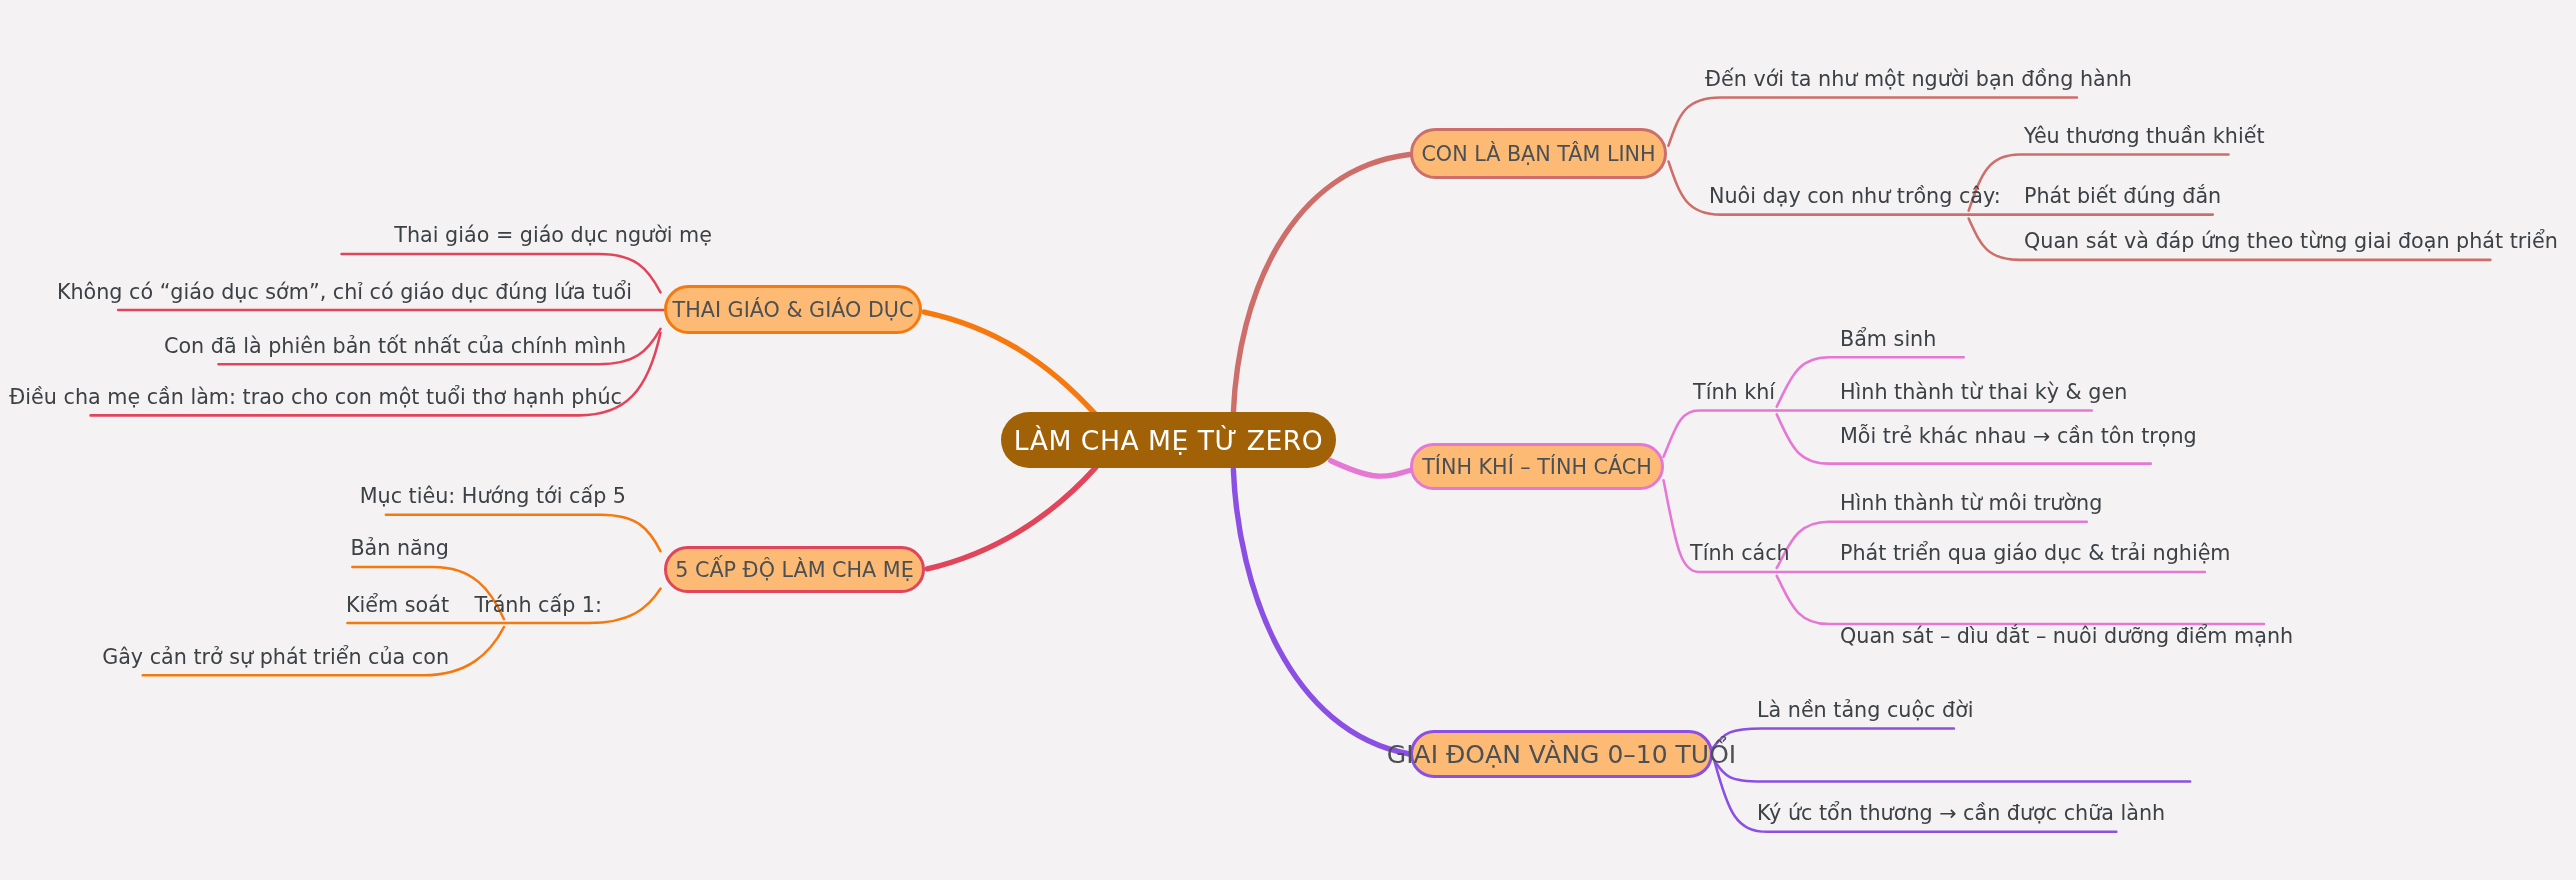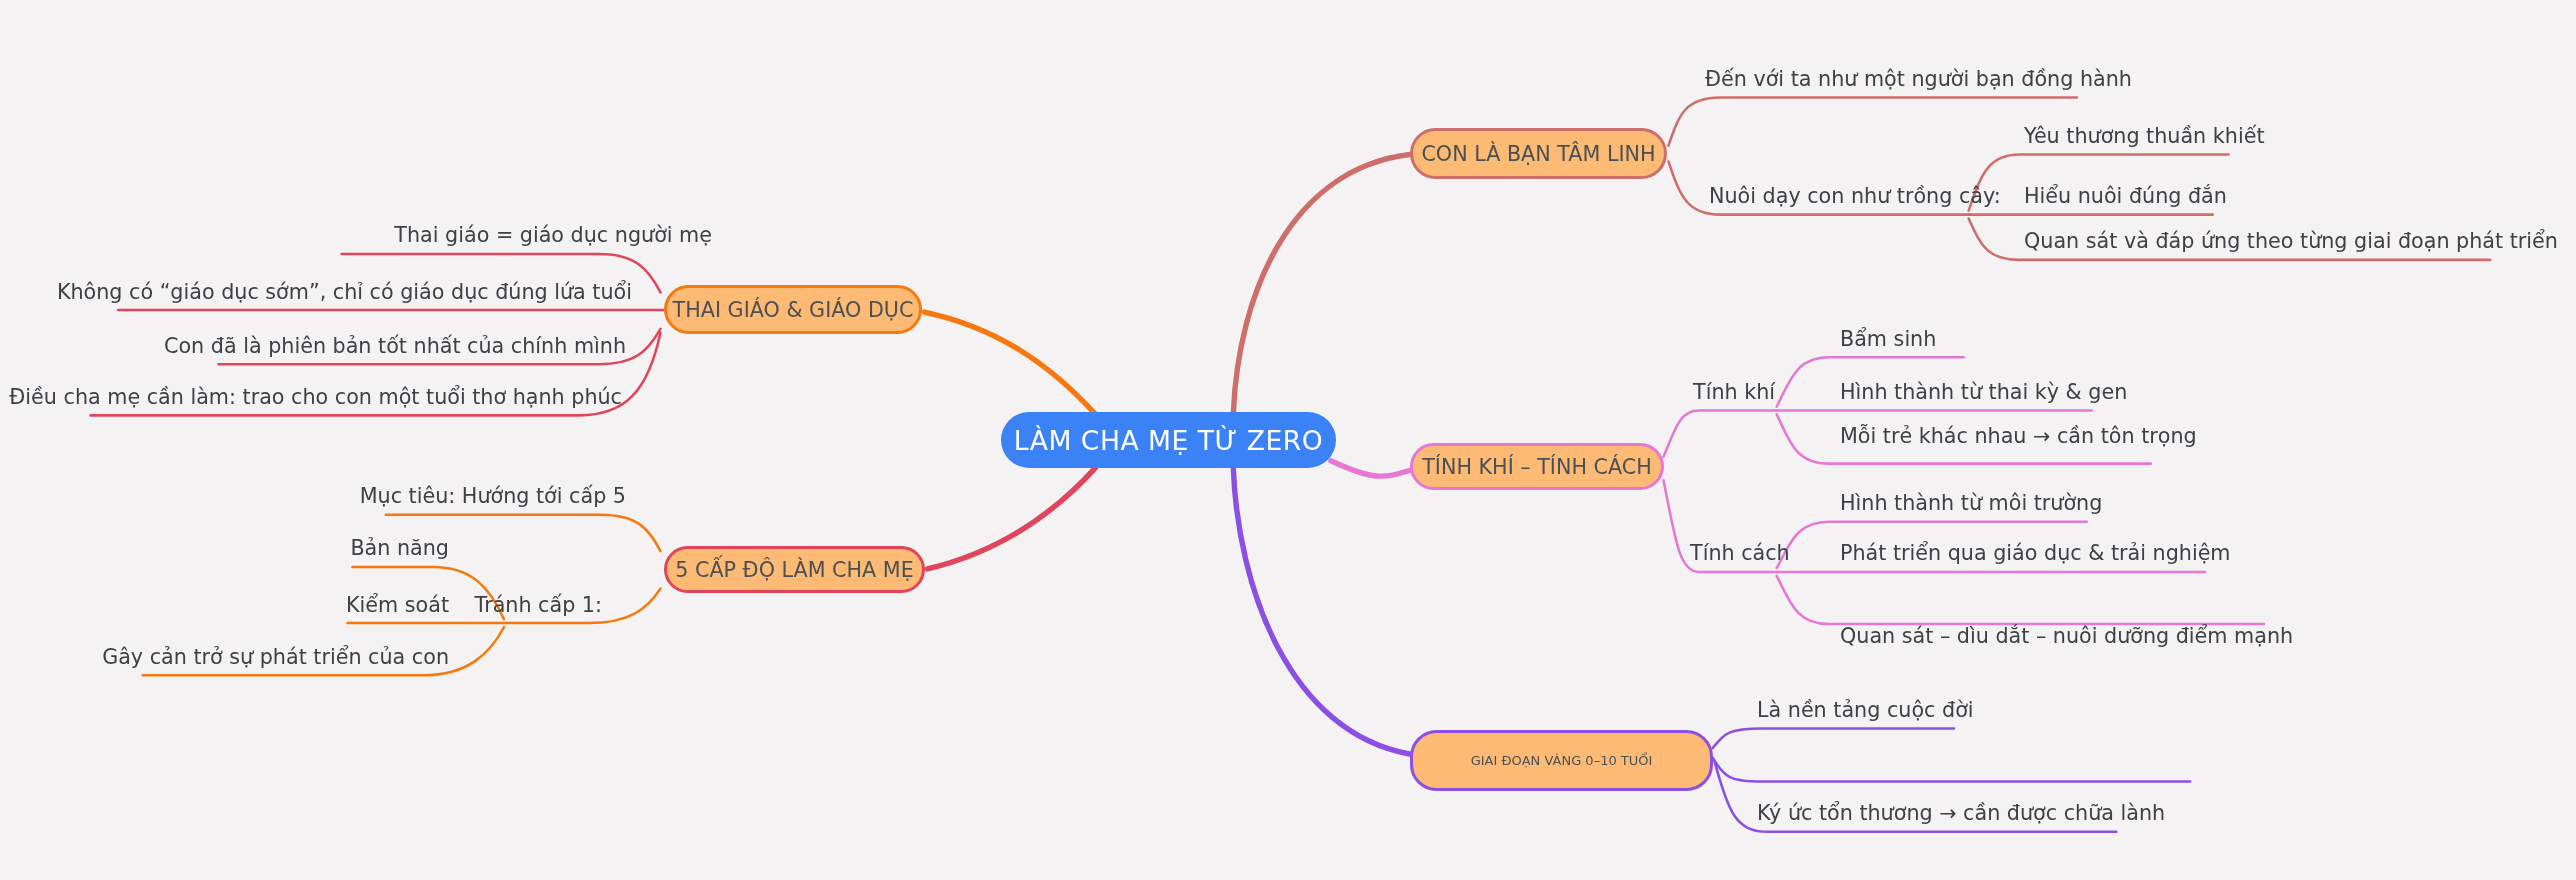--- a/index.html
+++ b/index.html
@@ -14,21 +14,21 @@
   .s-salmon{stroke:#CE6E6A;}
   .s-orchid{stroke:#E678D5;}
   .s-purple{stroke:#8B4FE3;}
   .lbl{position:absolute;font-size:20.7px;line-height:27.6px;white-space:nowrap;color:#3C4145;}
   .pill{position:absolute;display:flex;align-items:center;justify-content:center;background:#fdba74;border-radius:26.6px;font-size:20.7px;color:#4B5054;white-space:nowrap;box-sizing:border-box;}
   .b-orange{border:3.3px solid #F5790E;}
   .b-red{border:3.3px solid #E0455C;}
   .b-salmon{border:3.3px solid #CE6E6A;}
   .b-orchid{border:3.3px solid #E678D5;}
   .b-purple{border:3.3px solid #8B4FE3;}
-  .pill-root{background:#3b82f6;color:#FFFFFF;font-size:26.6px;border:none;border-radius:28.5px;letter-spacing:0.5px;}
+  .pill-root{background:#a16207;color:#FFFFFF;font-size:26.6px;border:none;border-radius:28.5px;letter-spacing:0.5px;}
 </style>
 </head>
 <body>
 
 <div id="canvas">
 
   <svg id="wires" width="2576" height="881" viewBox="0 0 2617 895">
 
     <path class="trunk s-orange" d="M 1113,421 C 1065,368 1010,332 939,317"></path>
     <path class="trunk s-red" d="M 1113,475 C 1065,528 1010,562 942,578"></path>
@@ -66,37 +66,37 @@
     <path class="branch s-purple" d="M 1740,770 C 1752,790 1758,794 1790,794 H 2225"></path>
     <path class="branch s-purple" d="M 1742,774 C 1756,826 1764,845 1796,845 H 2150"></path>
   </svg>
 
   <div class="pill pill-root" style="left:1001px;top:412px;width:335px;height:56px;">LÀM CHA MẸ TỪ ZERO</div>
 
   <div class="pill b-orange" style="left:664px;top:285px;width:258px;height:49px;">THAI GIÁO &amp; GIÁO DỤC</div>
   <div class="pill b-red" style="left:664px;top:546px;width:261px;height:47px;">5 CẤP ĐỘ LÀM CHA MẸ</div>
   <div class="pill b-salmon" style="left:1410px;top:128px;width:257px;height:51px;">CON LÀ BẠN TÂM LINH</div>
   <div class="pill b-orchid" style="left:1410px;top:443px;width:254px;height:47px;">TÍNH KHÍ – TÍNH CÁCH</div>
-  <div class="pill b-purple" style="left:1410px;top:730px;width:303px;height:61px;font-size:13px;">GIAI ĐOẠN VÀNG 0–10 TUỔI</div>
+  <div class="pill b-purple" style="left:1410px;top:730px;width:303px;height:48px;font-size:25px;">GIAI ĐOẠN VÀNG 0–10 TUỔI</div>
 
   <div class="lbl" style="right:1864px;top:222px;">Thai giáo = giáo dục người mẹ</div>
   <div class="lbl" style="right:1944px;top:279px;">Không có “giáo dục sớm”, chỉ có giáo dục đúng lứa tuổi</div>
   <div class="lbl" style="right:1950px;top:333px;">Con đã là phiên bản tốt nhất của chính mình</div>
   <div class="lbl" style="right:1954px;top:384px;">Điều cha mẹ cần làm: trao cho con một tuổi thơ hạnh phúc</div>
 
   <div class="lbl" style="right:1950px;top:483px;">Mục tiêu: Hướng tới cấp 5</div>
   <div class="lbl" style="right:1974px;top:592px;">Tránh cấp 1:</div>
   <div class="lbl" style="right:2127px;top:535px;">Bản năng</div>
   <div class="lbl" style="right:2127px;top:592px;">Kiểm soát</div>
   <div class="lbl" style="right:2127px;top:644px;">Gây cản trở sự phát triển của con</div>
 
   <div class="lbl" style="left:1705px;top:66px;">Đến với ta như một người bạn đồng hành</div>
   <div class="lbl" style="left:1709px;top:183px;">Nuôi dạy con như trồng cây:</div>
   <div class="lbl" style="left:2024px;top:123px;">Yêu thương thuần khiết</div>
-  <div class="lbl" style="left:2024px;top:183px;">Hiểu nuôi đúng đắn</div>
+  <div class="lbl" style="left:2024px;top:183px;">Phát biết đúng đắn</div>
   <div class="lbl" style="left:2024px;top:228px;">Quan sát và đáp ứng theo từng giai đoạn phát triển</div>
 
   <div class="lbl" style="left:1693px;top:379px;">Tính khí</div>
   <div class="lbl" style="left:1840px;top:326px;">Bẩm sinh</div>
   <div class="lbl" style="left:1840px;top:379px;">Hình thành từ thai kỳ &amp; gen</div>
   <div class="lbl" style="left:1840px;top:423px;">Mỗi trẻ khác nhau → cần tôn trọng</div>
   <div class="lbl" style="left:1690px;top:540px;">Tính cách</div>
   <div class="lbl" style="left:1840px;top:490px;">Hình thành từ môi trường</div>
   <div class="lbl" style="left:1840px;top:540px;">Phát triển qua giáo dục &amp; trải nghiệm</div>
   <div class="lbl" style="left:1840px;top:593px;margin-top:30px;">Quan sát – dìu dắt – nuôi dưỡng điểm mạnh</div>

